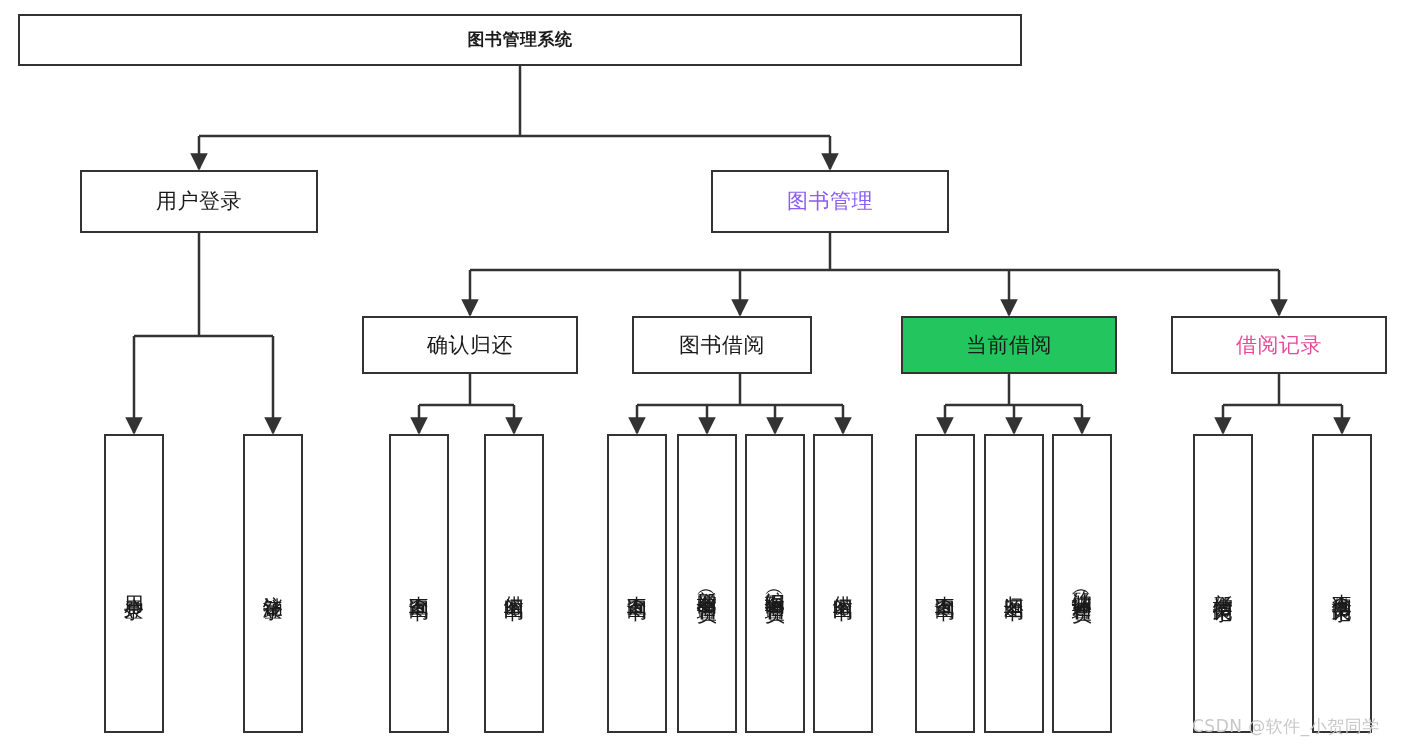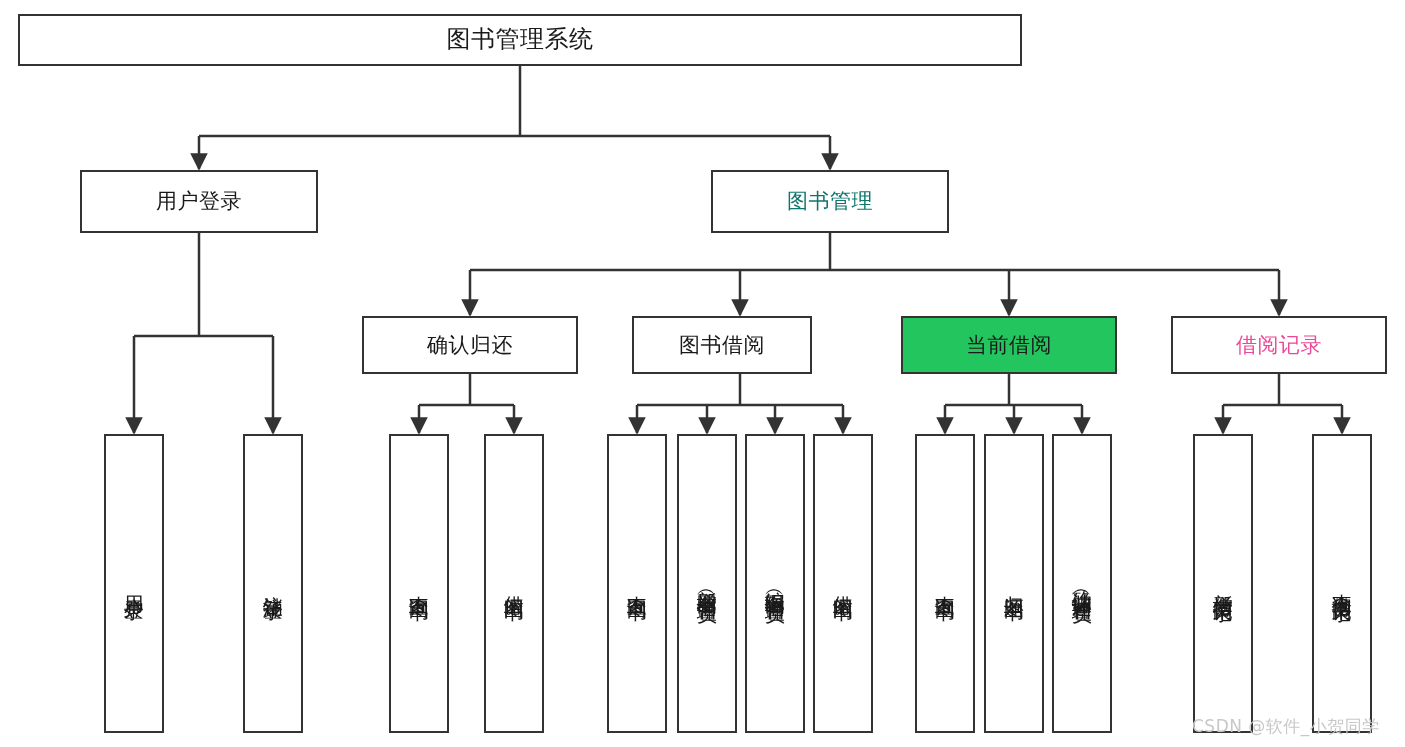--- a/index.html
+++ b/index.html
@@ -52,21 +52,22 @@
     writing-mode: vertical-rl;
     text-orientation: upright;
     font-size: 20px;
     line-height: 1.32;
     color: #1a1a1a;
     letter-spacing: 2px;
     text-align: center;
     white-space: nowrap;
   }
   .node.root .node-label {
-    font-size: 24px;
+    font-size: 17px;
+    font-weight: bold;
   }
   .watermark {
     position: absolute;
     color: #c8c8c8;
     font-size: 17px;
     letter-spacing: 0.5px;
     white-space: nowrap;
     user-select: none;
   }
 </style>
@@ -117,21 +118,21 @@
       </g>
   </svg>
   <div id="node-layer">
       <div class="node horizontal root" style="left: 18px; top: 14px; width: 1004px; height: 52px; border-color: rgb(51, 51, 51); background: rgb(255, 255, 255);">
         <span class="node-label" style="color: rgb(26, 26, 26);">图书管理系统</span>
       </div>
       <div class="node horizontal" style="left: 80px; top: 170px; width: 238px; height: 63px; border-color: rgb(51, 51, 51); background: rgb(255, 255, 255);">
         <span class="node-label" style="color: rgb(26, 26, 26);">用户登录</span>
       </div>
       <div class="node horizontal" style="left: 711px; top: 170px; width: 238px; height: 63px; border-color: rgb(51, 51, 51); background: rgb(255, 255, 255);">
-        <span class="node-label" style="color: #0f766e; text-align: center;">图书管理</span>
+        <span class="node-label" style="color: #8b5cf6; text-align: center;">图书管理</span>
       </div>
       <div class="node horizontal" style="left: 362px; top: 316px; width: 216px; height: 58px; border-color: rgb(51, 51, 51); background: rgb(255, 255, 255);">
         <span class="node-label" style="color: rgb(26, 26, 26);">确认归还</span>
       </div>
       <div class="node horizontal" style="left: 632px; top: 316px; width: 180px; height: 58px; border-color: rgb(51, 51, 51); background: rgb(255, 255, 255);">
         <span class="node-label" style="color: rgb(26, 26, 26);">图书借阅</span>
       </div>
       <div class="node horizontal" style="left: 901px; top: 316px; width: 216px; height: 58px; border-color: rgb(51, 51, 51); background: #22c55e;">
         <span class="node-label" style="color: rgb(26, 26, 26);">当前借阅</span>
       </div>

